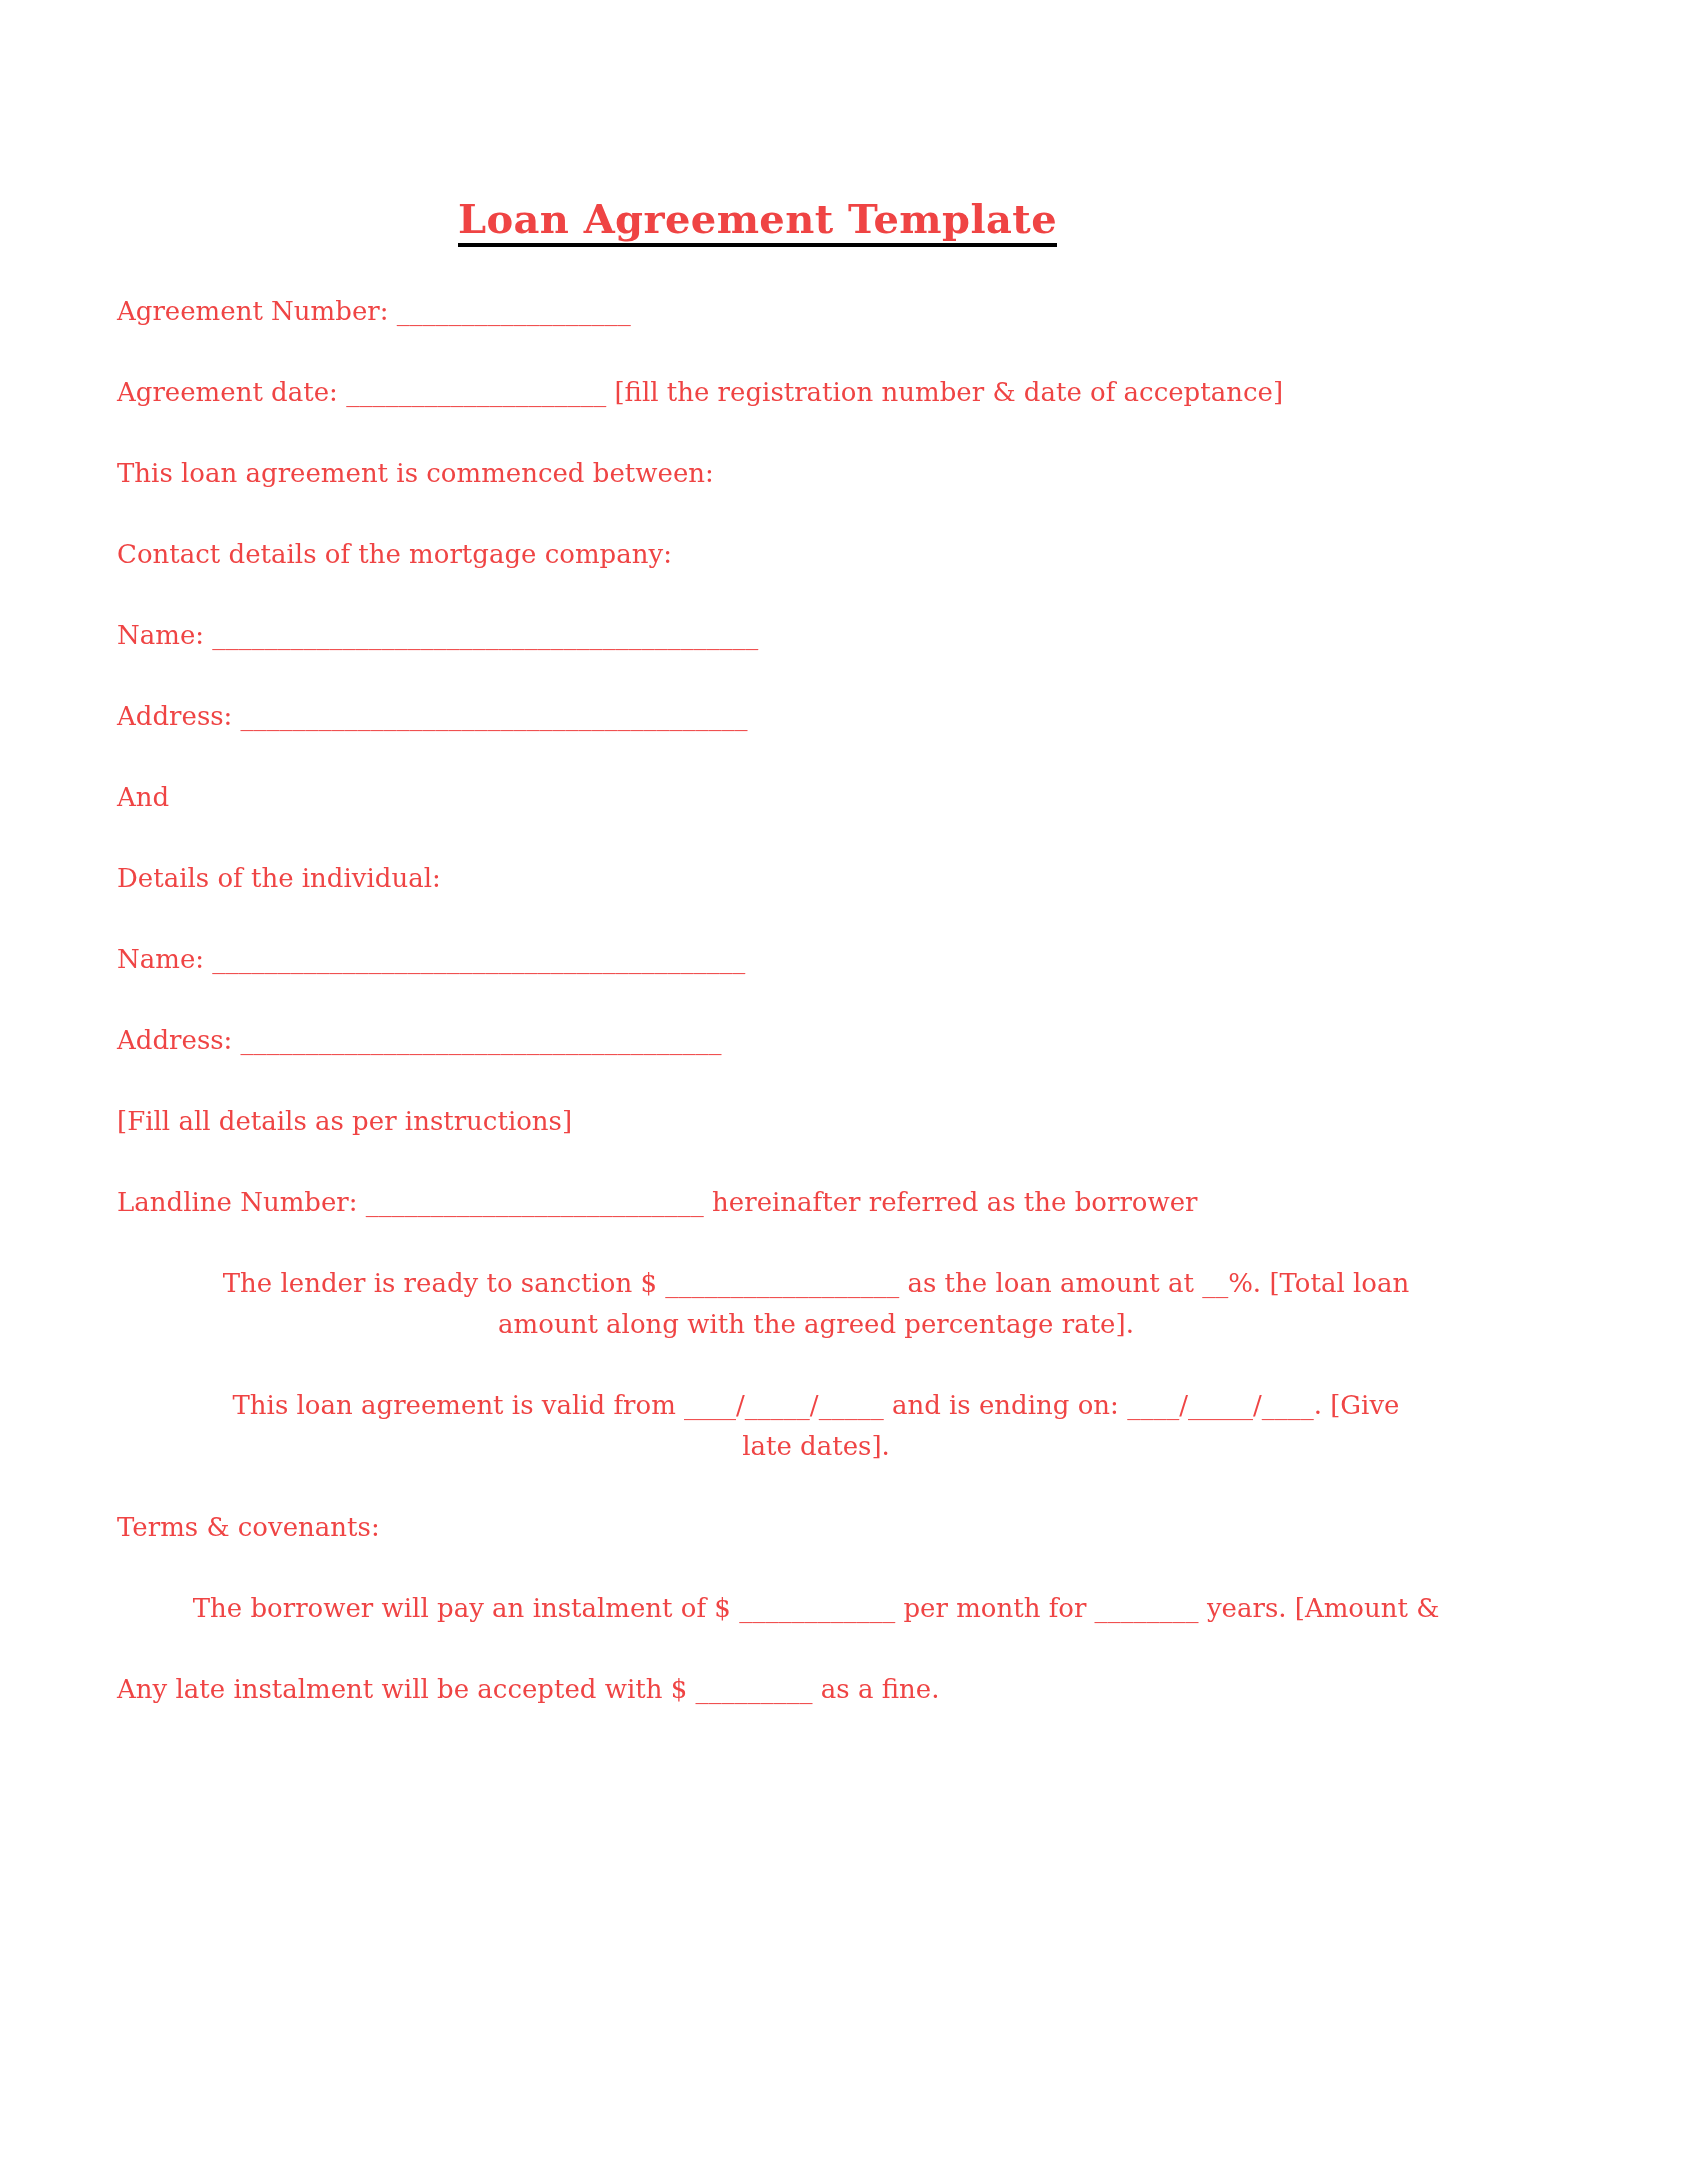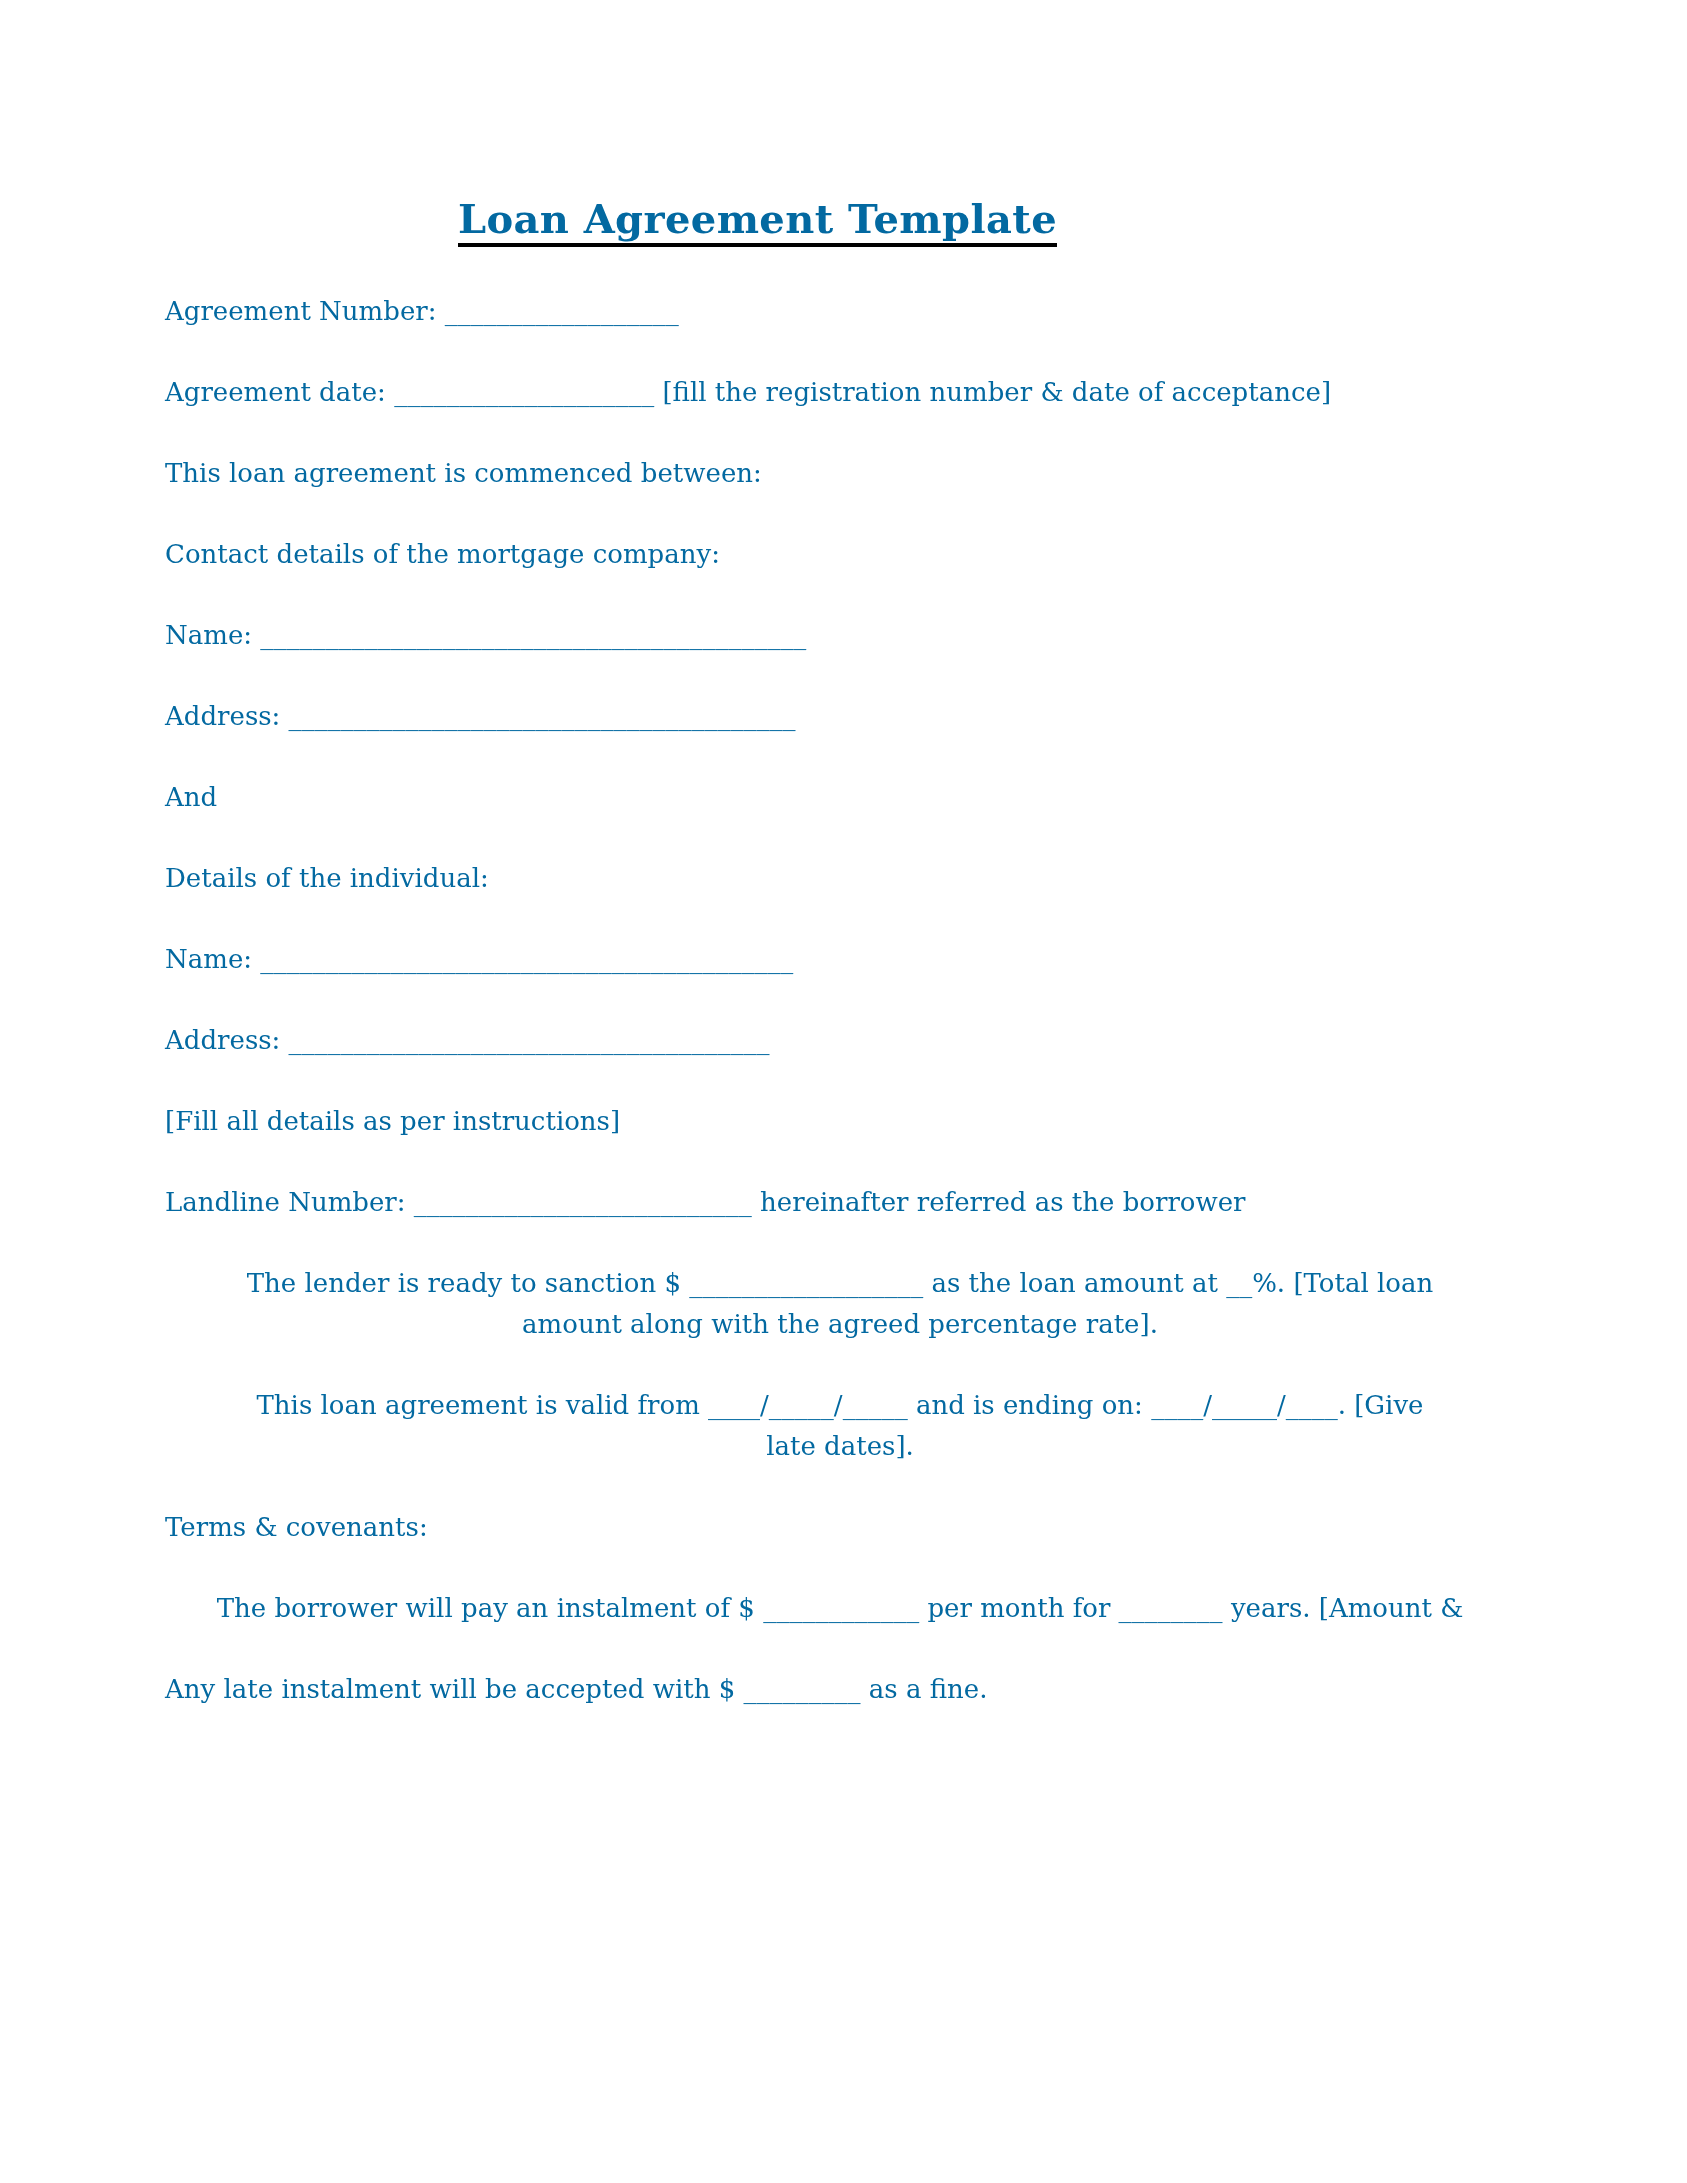--- a/index.html
+++ b/index.html
@@ -7,39 +7,38 @@
     padding: 0;
     background: #ffffff;
   }
   .page {
     position: relative;
     width: 1515px;
     height: 2184px;
     background: #ffffff;
     overflow: hidden;
     font-family: "DejaVu Serif", "Liberation Serif", serif;
-    color: #0369a1;
+    color: #ef4444;
   }
   .doc-title {
     margin: 0;
     padding-top: 192px;
     text-align: center;
     font-size: 40px;
     line-height: 54px;
     font-weight: bold;
     letter-spacing: 0.4px;
   }
   .doc-title .title-text {
     border-bottom: 4.4px solid #000000;
     padding-bottom: 0.9px;
   }
   .doc-body {
     padding-left: 117px;
     padding-top: 45px;
-    margin-left: 48px;
   }
   .para {
     margin: 0 0 40px 0;
     font-size: 26px;
     line-height: 41px;
     white-space: nowrap;
   }
   .para .line {
     white-space: nowrap;
     text-align: center;

